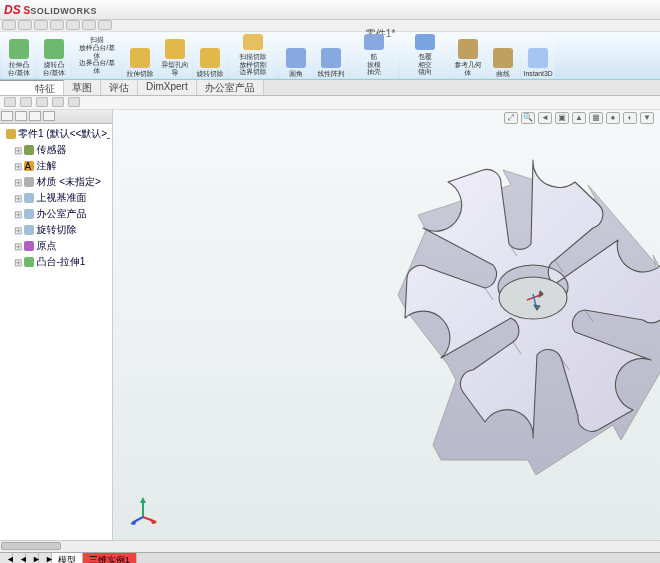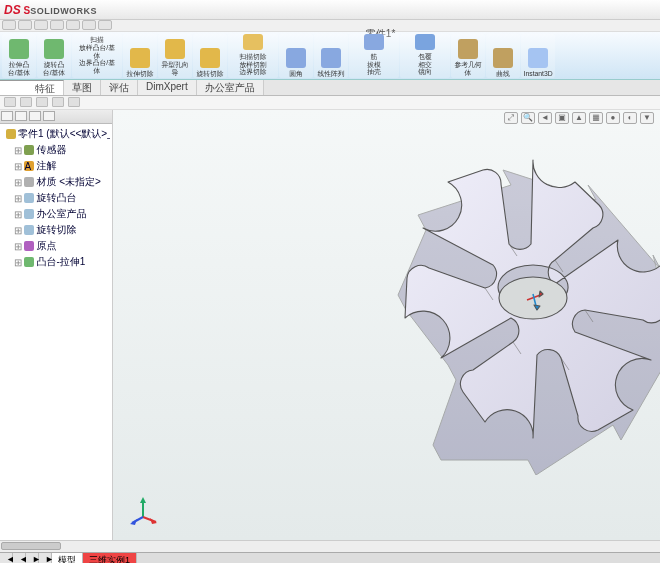--- a/index.html
+++ b/index.html
@@ -162,21 +162,21 @@
           <span>注解</span>
         </div>
         <div class="lvl1">
           <span style="color:#888">⊞</span>
           <span class="tico" style="background:#b0b0b0"></span>
           <span>材质 &lt;未指定&gt;</span>
         </div>
         <div class="lvl1">
           <span style="color:#888">⊞</span>
           <span class="tico" style="background:#a0c0d8"></span>
-          <span>旋转凸台</span>
+          <span>上视基准面</span>
         </div>
         <div class="lvl1">
           <span style="color:#888">⊞</span>
           <span class="tico" style="background:#a0c0d8"></span>
           <span>办公室产品</span>
         </div>
         <div class="lvl1">
           <span style="color:#888">⊞</span>
           <span class="tico" style="background:#a0c0d8"></span>
           <span>旋转切除</span>

